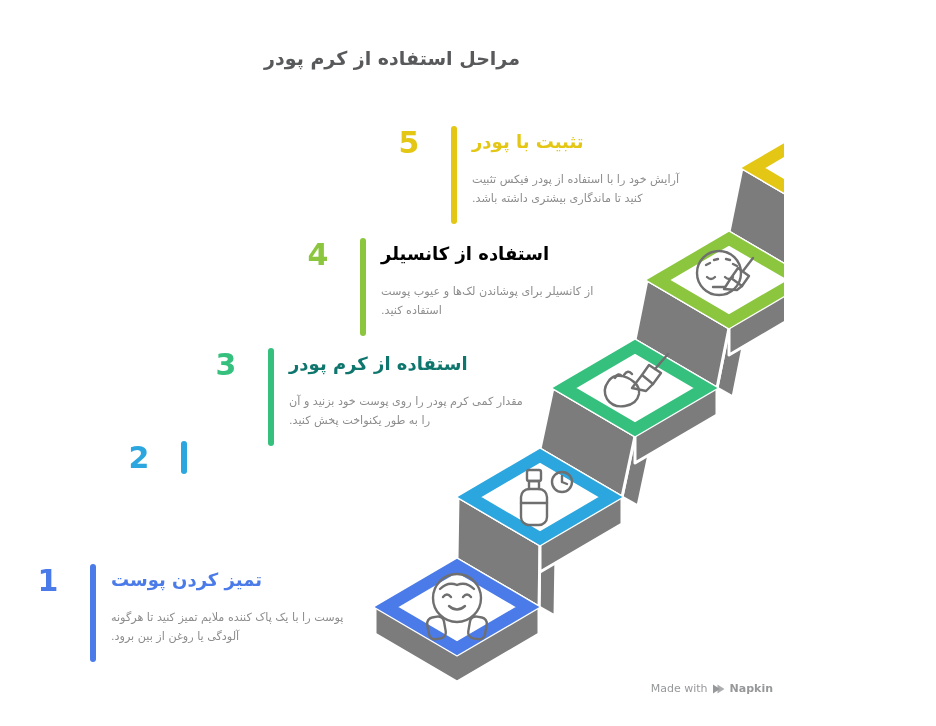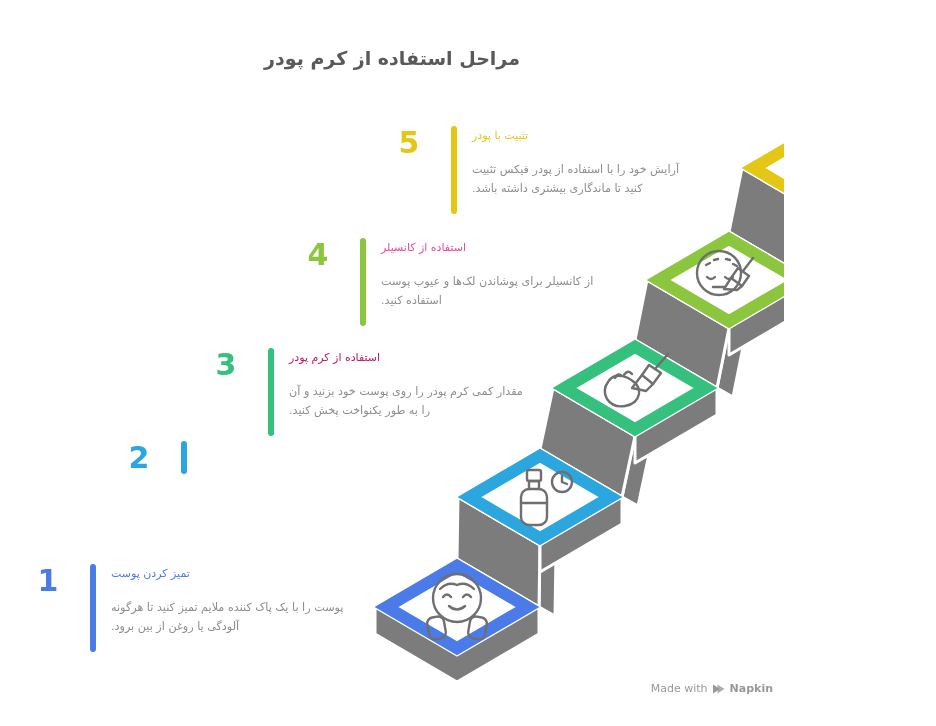--- a/index.html
+++ b/index.html
@@ -10,21 +10,21 @@
   .stairs-svg{position:absolute;left:0;top:0;}
   .g3d{stroke:#ffffff;stroke-width:3;stroke-linejoin:round;}
   .topface{fill:#ffffff;stroke:#ffffff;stroke-width:3;stroke-linejoin:round;}
   .ring{fill:none;stroke-width:12;stroke-linejoin:miter;}
   .icon{fill:none;stroke-width:2.4;stroke-linecap:round;stroke-linejoin:round;}
   .icon .dot{fill:#6F6F6F;stroke:none;}
   .step-block{position:absolute;display:flex;align-items:stretch;}
   .step-num{width:64px;text-align:center;font-size:30px;font-weight:bold;line-height:1.1;flex:none;}
   .step-bar{width:6px;border-radius:3px;margin-left:10px;flex:none;}
   .step-txt{margin-left:15px;direction:rtl;text-align:left;padding:2px 0 16px 0;}
-  .step-title{font-size:11px;font-weight:normal;line-height:1.5;}
+  .step-title{font-size:18px;font-weight:bold;line-height:1.5;}
   .step-desc{margin-top:15px;font-size:11.2px;line-height:1.7;color:#8D8D8D;}
   .w215{width:215px;} .w245{width:245px;} .w240{width:240px;}
   .footer{position:absolute;top:682px;right:11px;display:flex;align-items:center;gap:5px;
           font-size:11px;color:#97989A;justify-content:space-between;}
   .footer .brand{font-weight:600;}
 </style>
 </head>
 <body>
 
 <div class="canvas">
@@ -127,30 +127,30 @@
     <div class="step-txt w215">
       <div class="step-title" style="color: rgb(227, 199, 20);">تثبیت با پودر</div>
       <div class="step-desc">آرایش خود را با استفاده از پودر فیکس تثبیت کنید تا ماندگاری بیشتری داشته باشد.</div>
     </div>
   </div>
 
   <div class="step-block" style="left:286px;top:238px;">
     <div class="step-num" style="color: rgb(140, 198, 63);">4</div>
     <div class="step-bar" style="background-color: rgb(140, 198, 63);"></div>
     <div class="step-txt w215">
-      <div class="step-title" style="color: #ec4899;">استفاده از کانسیلر</div>
+      <div class="step-title" style="color: #000000;">استفاده از کانسیلر</div>
       <div class="step-desc">از کانسیلر برای پوشاندن لک‌ها و عیوب پوست استفاده کنید.</div>
     </div>
   </div>
 
   <div class="step-block" style="left:194px;top:348px;">
     <div class="step-num" style="color: rgb(54, 192, 126);">3</div>
     <div class="step-bar" style="background-color: rgb(54, 192, 126);"></div>
     <div class="step-txt w240">
-      <div class="step-title" style="color: #be185d;">استفاده از کرم پودر</div>
+      <div class="step-title" style="color: #0f766e;">استفاده از کرم پودر</div>
       <div class="step-desc">مقدار کمی کرم پودر را روی پوست خود بزنید و آن را به طور یکنواخت پخش کنید.</div>
     </div>
   </div>
 
   <div class="step-block" style="left:107px;top:441px;">
     <div class="step-num" style="color: rgb(43, 166, 223);">2</div>
     <div class="step-bar" style="background-color: rgb(43, 166, 223);"></div>
   </div>
 
   <div class="step-block" style="left:16px;top:564px;">

